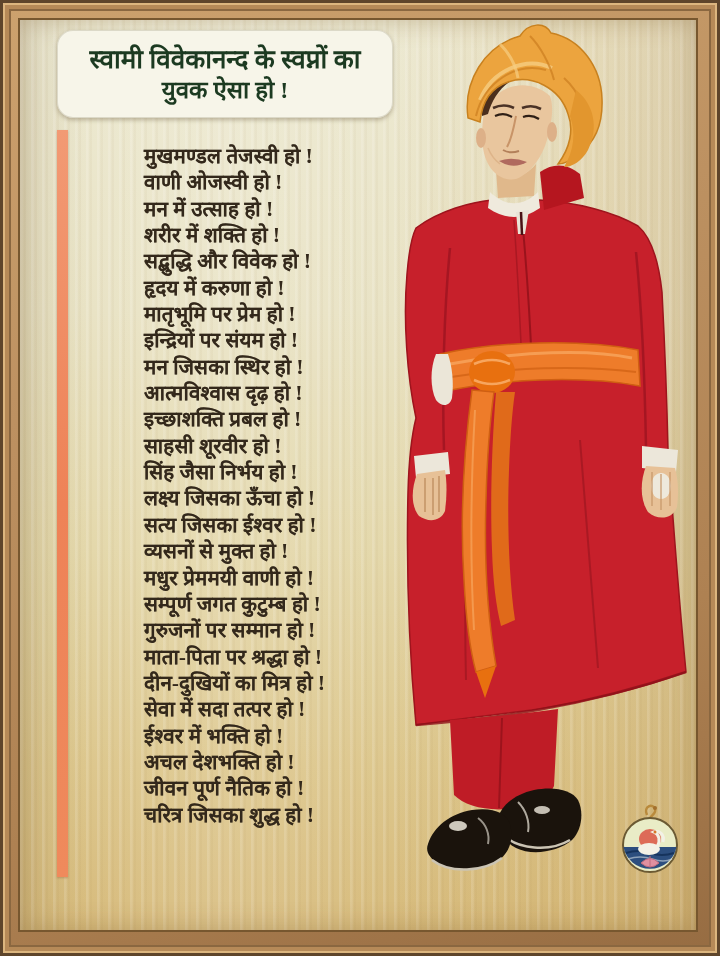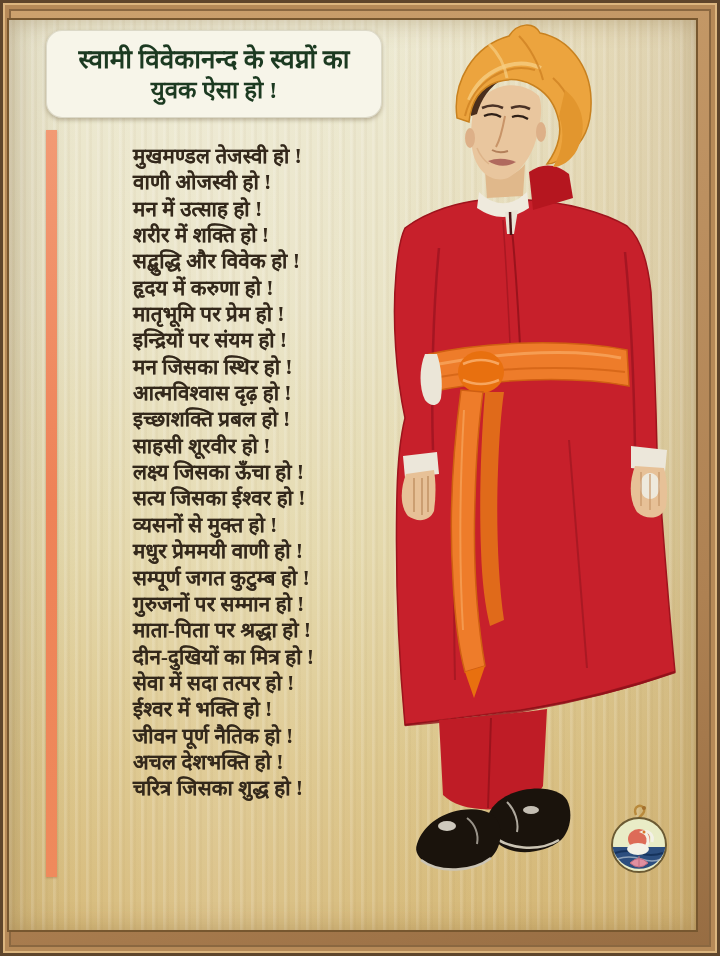--- a/index.html
+++ b/index.html
@@ -1,18 +1,18 @@
 <!DOCTYPE html>
 <html><head>
 <meta charset="utf-8">
 <style>
   html,body{margin:0;padding:0;background:#2b2017;}
   .frame{
     position:relative;width:720px;height:956px;box-sizing:border-box;
-    padding:20px 24px 26px 9px;
+    padding:20px 24px 26px 20px;
     background:linear-gradient(160deg,#cda26e 0%,#bd9161 35%,#ae8152 70%,#966c42 100%);
     box-shadow:inset 0 0 0 3px #5e452b, inset 0 0 0 5px #dcb67f,
                inset 0 0 0 9px #b68a58, inset 0 0 0 11px #8a6740;
     font-family:"Liberation Serif","DejaVu Serif",serif;
     overflow:hidden;
   }
   .paper{
     position:relative;width:100%;height:100%;overflow:hidden;
     background:
       repeating-linear-gradient(90deg, rgba(255,255,255,.14) 0 2px, rgba(150,120,70,.05) 4px 6px, rgba(255,255,255,0) 6px 11px),
@@ -78,20 +78,21 @@
         <li>इन्द्रियों पर संयम हो !</li>
 
         <li>मन जिसका स्थिर हो !</li>
 
         <li>आत्मविश्वास दृढ़ हो !</li>
 
         <li>इच्छाशक्ति प्रबल हो !</li>
 
         <li>साहसी शूरवीर हो !</li>
 
+        <li>सिंह जैसा निर्भय हो !</li>
 
         <li>लक्ष्य जिसका ऊँचा हो !</li>
 
         <li>सत्य जिसका ईश्वर हो !</li>
 
         <li>व्यसनों से मुक्त हो !</li>
 
 
         <li>मधुर प्रेममयी वाणी हो !</li>
 
@@ -101,23 +102,23 @@
 
         <li>माता-पिता पर श्रद्धा हो !</li>
 
 
         <li>दीन-दुखियों का मित्र हो !</li>
 
         <li>सेवा में सदा तत्पर हो !</li>
 
         <li>ईश्वर में भक्ति हो !</li>
 
+        <li>अचल देशभक्ति हो !</li>
+
         <li>जीवन पूर्ण नैतिक हो !</li>
-
-        <li>अचल देशभक्ति हो !</li>
 
         <li>चरित्र जिसका शुद्ध हो !</li>
       </ul>
 
     <svg class="figure-svg" viewBox="0 0 316 880" xmlns="http://www.w3.org/2000/svg">
 
       <g>
         <path d="M 36 208
                  C 60 190 92 182 112 180 L 113 186
                  C 127 196 143 196 157 186 L 159 180

